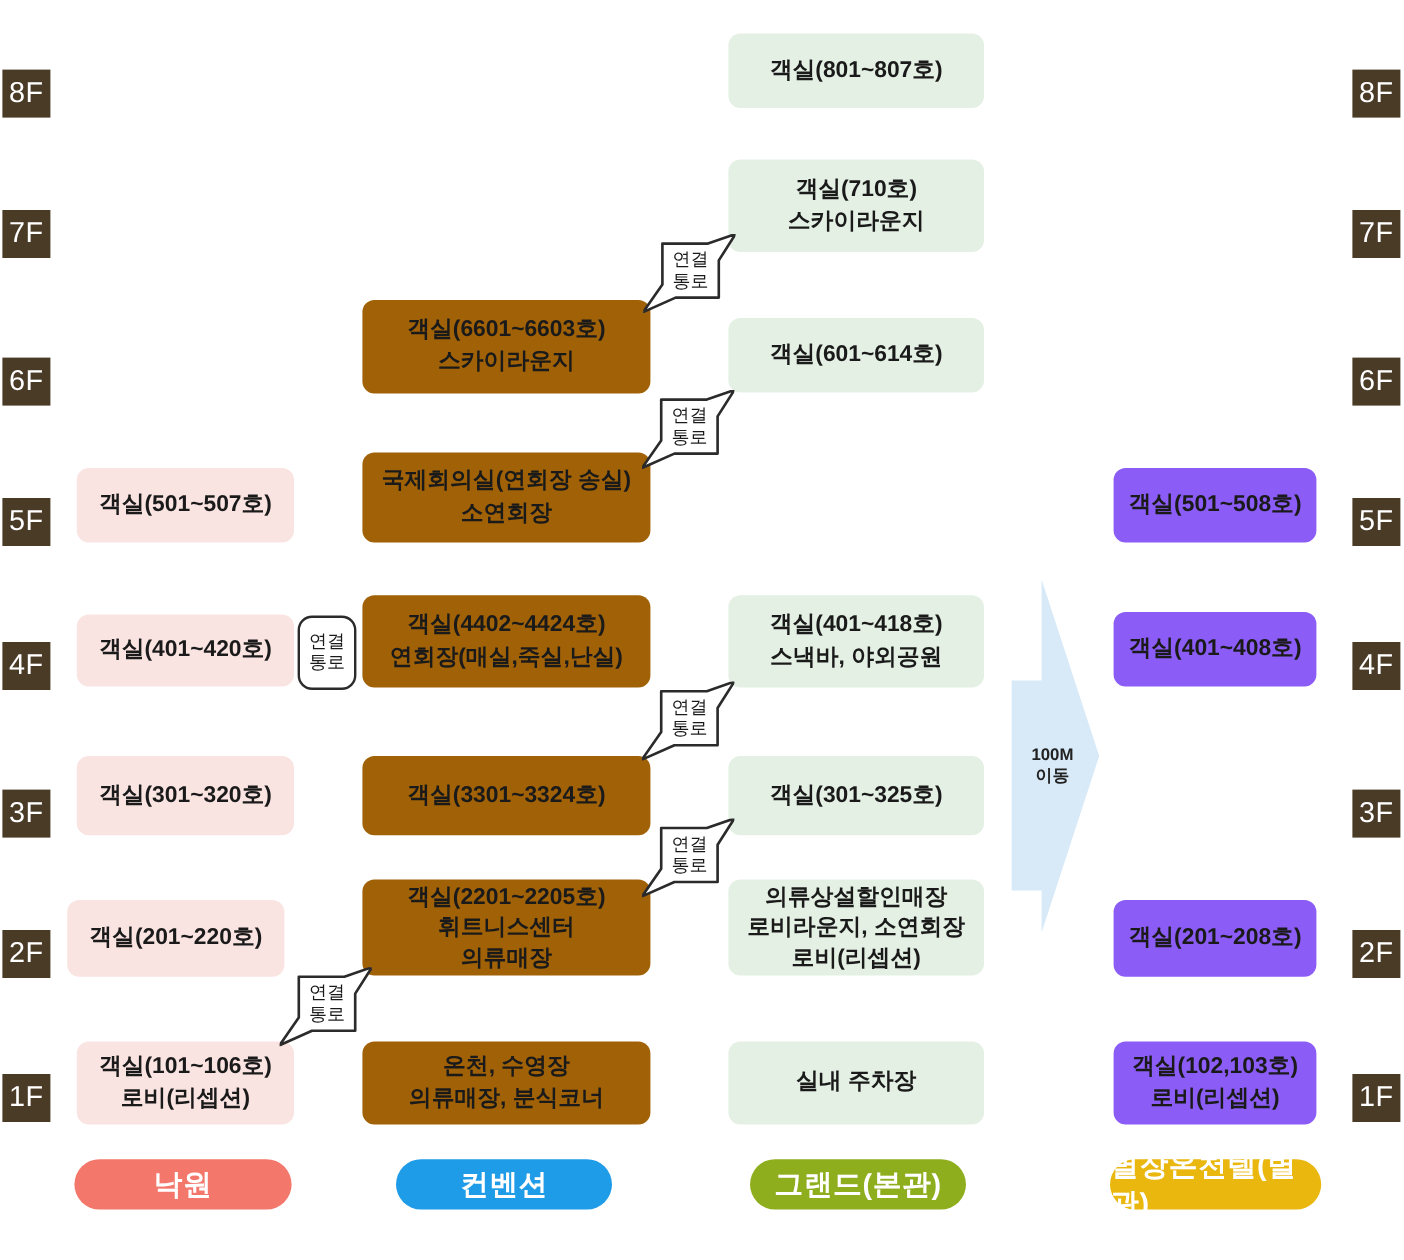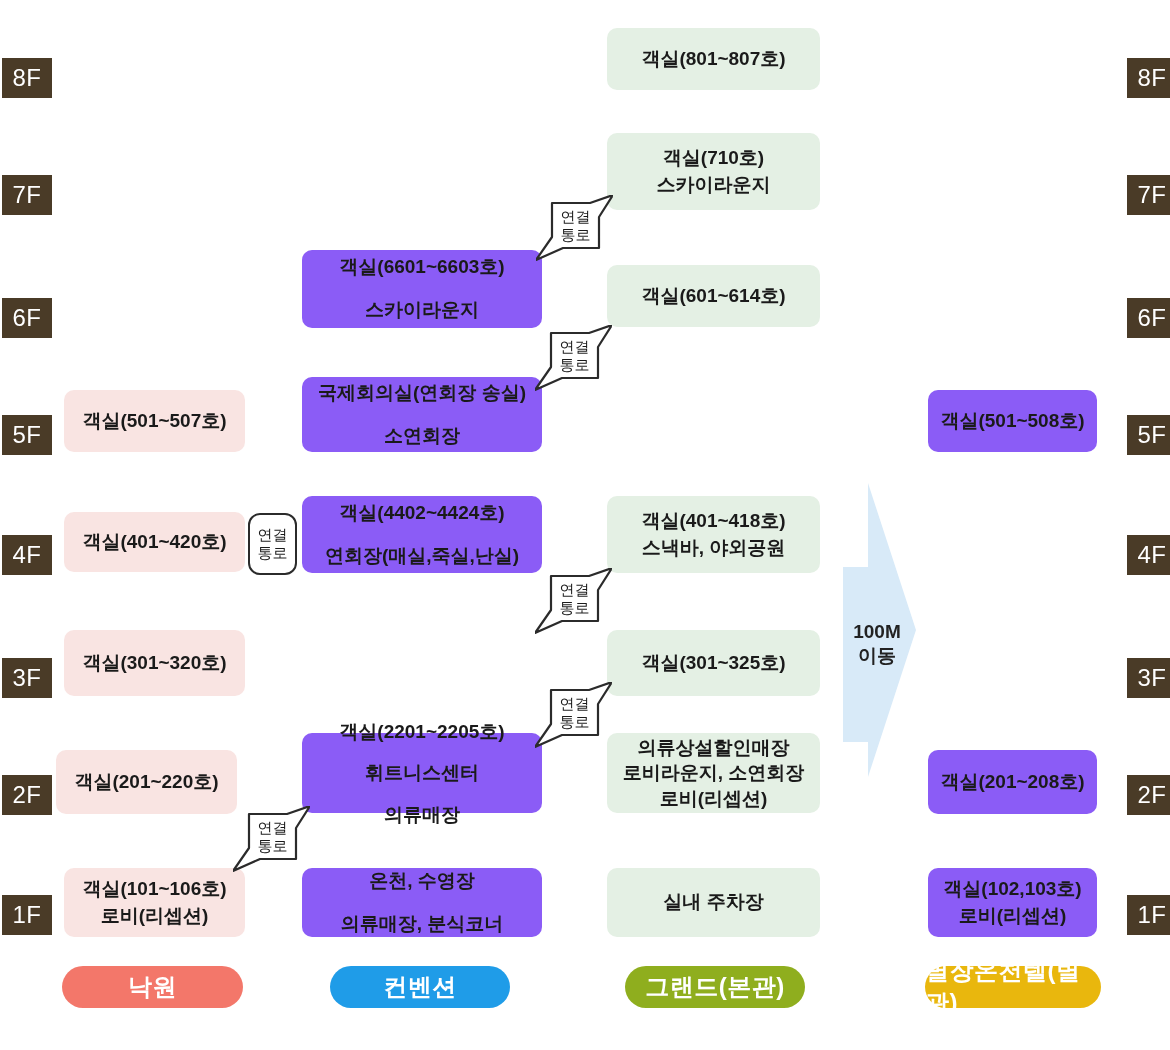--- a/index.html
+++ b/index.html
@@ -1,31 +1,31 @@
 <!DOCTYPE html>
 <html><head>
 <meta charset="utf-8">
 <style>
   html,body{margin:0;padding:0;background:#ffffff;}
   #canvas{
     position:relative;width:1170px;height:1050px;background:#ffffff;overflow:hidden;
     font-family:"Liberation Sans","DejaVu Sans",sans-serif;color:#1a1a1a;
   }
   .flab{
-    position:absolute;width:50px;height:40px;background:#4a3b27;color:#ffffff;
+    position:absolute;width:40px;height:40px;background:#4a3b27;color:#ffffff;
     display:flex;align-items:center;justify-content:center;
     font-size:24px;font-weight:500;letter-spacing:0.5px;
   }
   .box{
     position:absolute;border-radius:10px;display:flex;flex-direction:column;
     align-items:center;justify-content:center;text-align:center;
     font-size:19px;font-weight:600;line-height:1.42;
   }
   .c1{background:#f9e4e2;}
-  .c2{background:#8b5cf6;gap:16px;}
+  .c2{background:#a16207;}
   .c3{background:#e4f0e4;}
   .c4{background:#8b5cf6;}
   .bl{display:block;white-space:nowrap;}
   .bubble{position:absolute;width:77px;height:66px;}
   .bubble svg{position:absolute;left:0;top:0;}
   .bubble .btxt{
     position:absolute;left:16px;top:8px;width:47px;height:45px;
     display:flex;flex-direction:column;align-items:center;justify-content:center;
     font-size:15px;font-weight:500;line-height:1.2;color:#1a1a1a;
   }
@@ -34,21 +34,21 @@
     border:2.2px solid #2b2b2b;border-radius:12px;box-sizing:border-box;
     display:flex;flex-direction:column;align-items:center;justify-content:center;
     font-size:15px;font-weight:500;line-height:1.2;color:#1a1a1a;
   }
   .bpath{fill:#ffffff;stroke:#2b2b2b;stroke-width:2.2;stroke-linejoin:round;}
   .arrow-wrap{position:absolute;width:80px;height:300px;}
   .arrow-wrap svg{position:absolute;left:0;top:0;}
   .atxt{
     position:absolute;left:5px;top:140px;width:64px;
     display:flex;flex-direction:column;align-items:center;justify-content:center;
-    font-size:19px;font-weight:600;line-height:1.25;color:#222222;
+    font-size:14px;font-weight:600;line-height:1.25;color:#222222;
   }
   .pill{
     position:absolute;height:42px;border-radius:21px;color:#ffffff;
     display:flex;align-items:center;justify-content:center;
     font-size:24px;font-weight:700;letter-spacing:0.5px;
   }
 </style>
 </head>
 <body>
 
@@ -94,20 +94,23 @@
     <span class="bl">스카이라운지</span>
   </div>
   <div class="box c2" style="left:302px;top:377px;width:240px;height:75px">
     <span class="bl">국제회의실(연회장 송실)</span>
     <span class="bl">소연회장</span>
   </div>
   <div class="box c2" style="left:302px;top:496px;width:240px;height:77px">
     <span class="bl">객실(4402~4424호)</span>
     <span class="bl">연회장(매실,죽실,난실)</span>
   </div>
+  <div class="box c2" style="left:302px;top:630px;width:240px;height:66px">
+    <span class="bl">객실(3301~3324호)</span>
+  </div>
   <div class="box c2" style="left:302px;top:733px;width:240px;height:80px;line-height:1.32">
     <span class="bl">객실(2201~2205호)</span>
     <span class="bl">휘트니스센터</span>
     <span class="bl">의류매장</span>
   </div>
   <div class="box c2" style="left:302px;top:868px;width:240px;height:69px">
     <span class="bl">온천, 수영장</span>
     <span class="bl">의류매장, 분식코너</span>
   </div>
 
@@ -133,20 +136,23 @@
     <span class="bl">로비라운지, 소연회장</span>
     <span class="bl">로비(리셉션)</span>
   </div>
   <div class="box c3" style="left:607px;top:868px;width:213px;height:69px">
     <span class="bl">실내 주차장</span>
   </div>
 
   <div class="box c4" style="left:928px;top:390px;width:169px;height:62px">
     <span class="bl">객실(501~508호)</span>
   </div>
+  <div class="box c4" style="left:928px;top:510px;width:169px;height:62px">
+    <span class="bl">객실(401~408호)</span>
+  </div>
   <div class="box c4" style="left:928px;top:750px;width:169px;height:64px">
     <span class="bl">객실(201~208호)</span>
   </div>
   <div class="box c4" style="left:928px;top:868px;width:169px;height:69px">
     <span class="bl">객실(102,103호)</span>
     <span class="bl">로비(리셉션)</span>
   </div>
 
   <div class="bubble" style="left:536px;top:195px">
     <svg width="77" height="66" viewBox="0 0 77 66">

